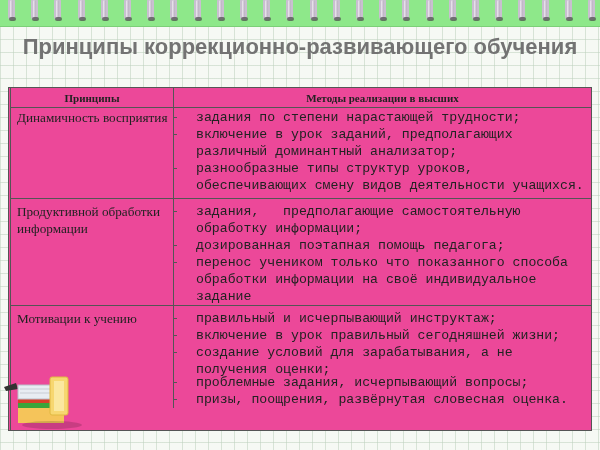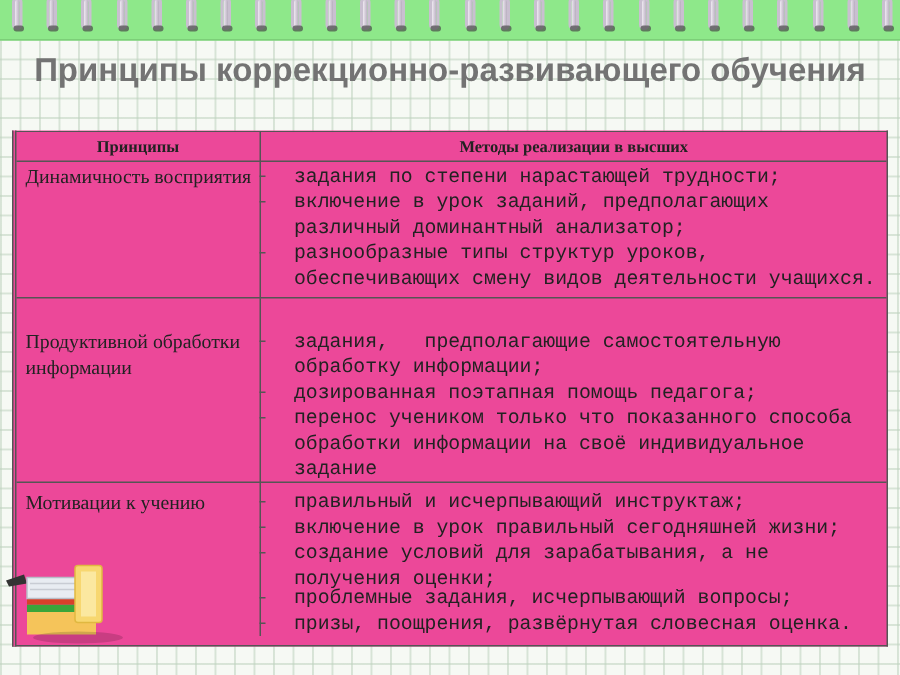--- a/index.html
+++ b/index.html
@@ -49,21 +49,21 @@
     border-bottom: 1px solid #555; text-align: center; color: #222;
   }
   th.col1 { width: 162px; border-right: 1px solid #555; }
   td { vertical-align: top; padding: 0; border-bottom: 1px solid #555; }
   td.principle {
     border-right: 1px solid #555; padding: 0 4px 0 6px; line-height: 17px;
   }
   td.principle.justify { text-align: justify; text-align-last: left; }
   td.methods { position: relative; padding-left: 22px; padding-right: 2px; line-height: 17px; font-family: Liberation Mono, monospace; }
   tr.r1 td { height: 89px; padding-top: 1px; }
-  tr.r2 td { height: 90px; padding-top: 20px; }
+  tr.r2 td { height: 90px; padding-top: 4px; }
   tr.r3 td { height: 55px; padding-top: 4px; }
   tr.r4 td { height: 87px; padding-top: 4px; border-bottom: none; }
   ul { list-style: none; margin: 0; padding: 0; }
   li { position: relative; }
   li::before {
     content: ""; position: absolute; left: -23px; top: 8px; width: 4px; height: 1px; background: #555;
   }
   li.tight { margin-top: -4px; }
   .book {
     position: absolute; left: 4px; top: 375px; width: 80px; height: 55px;

